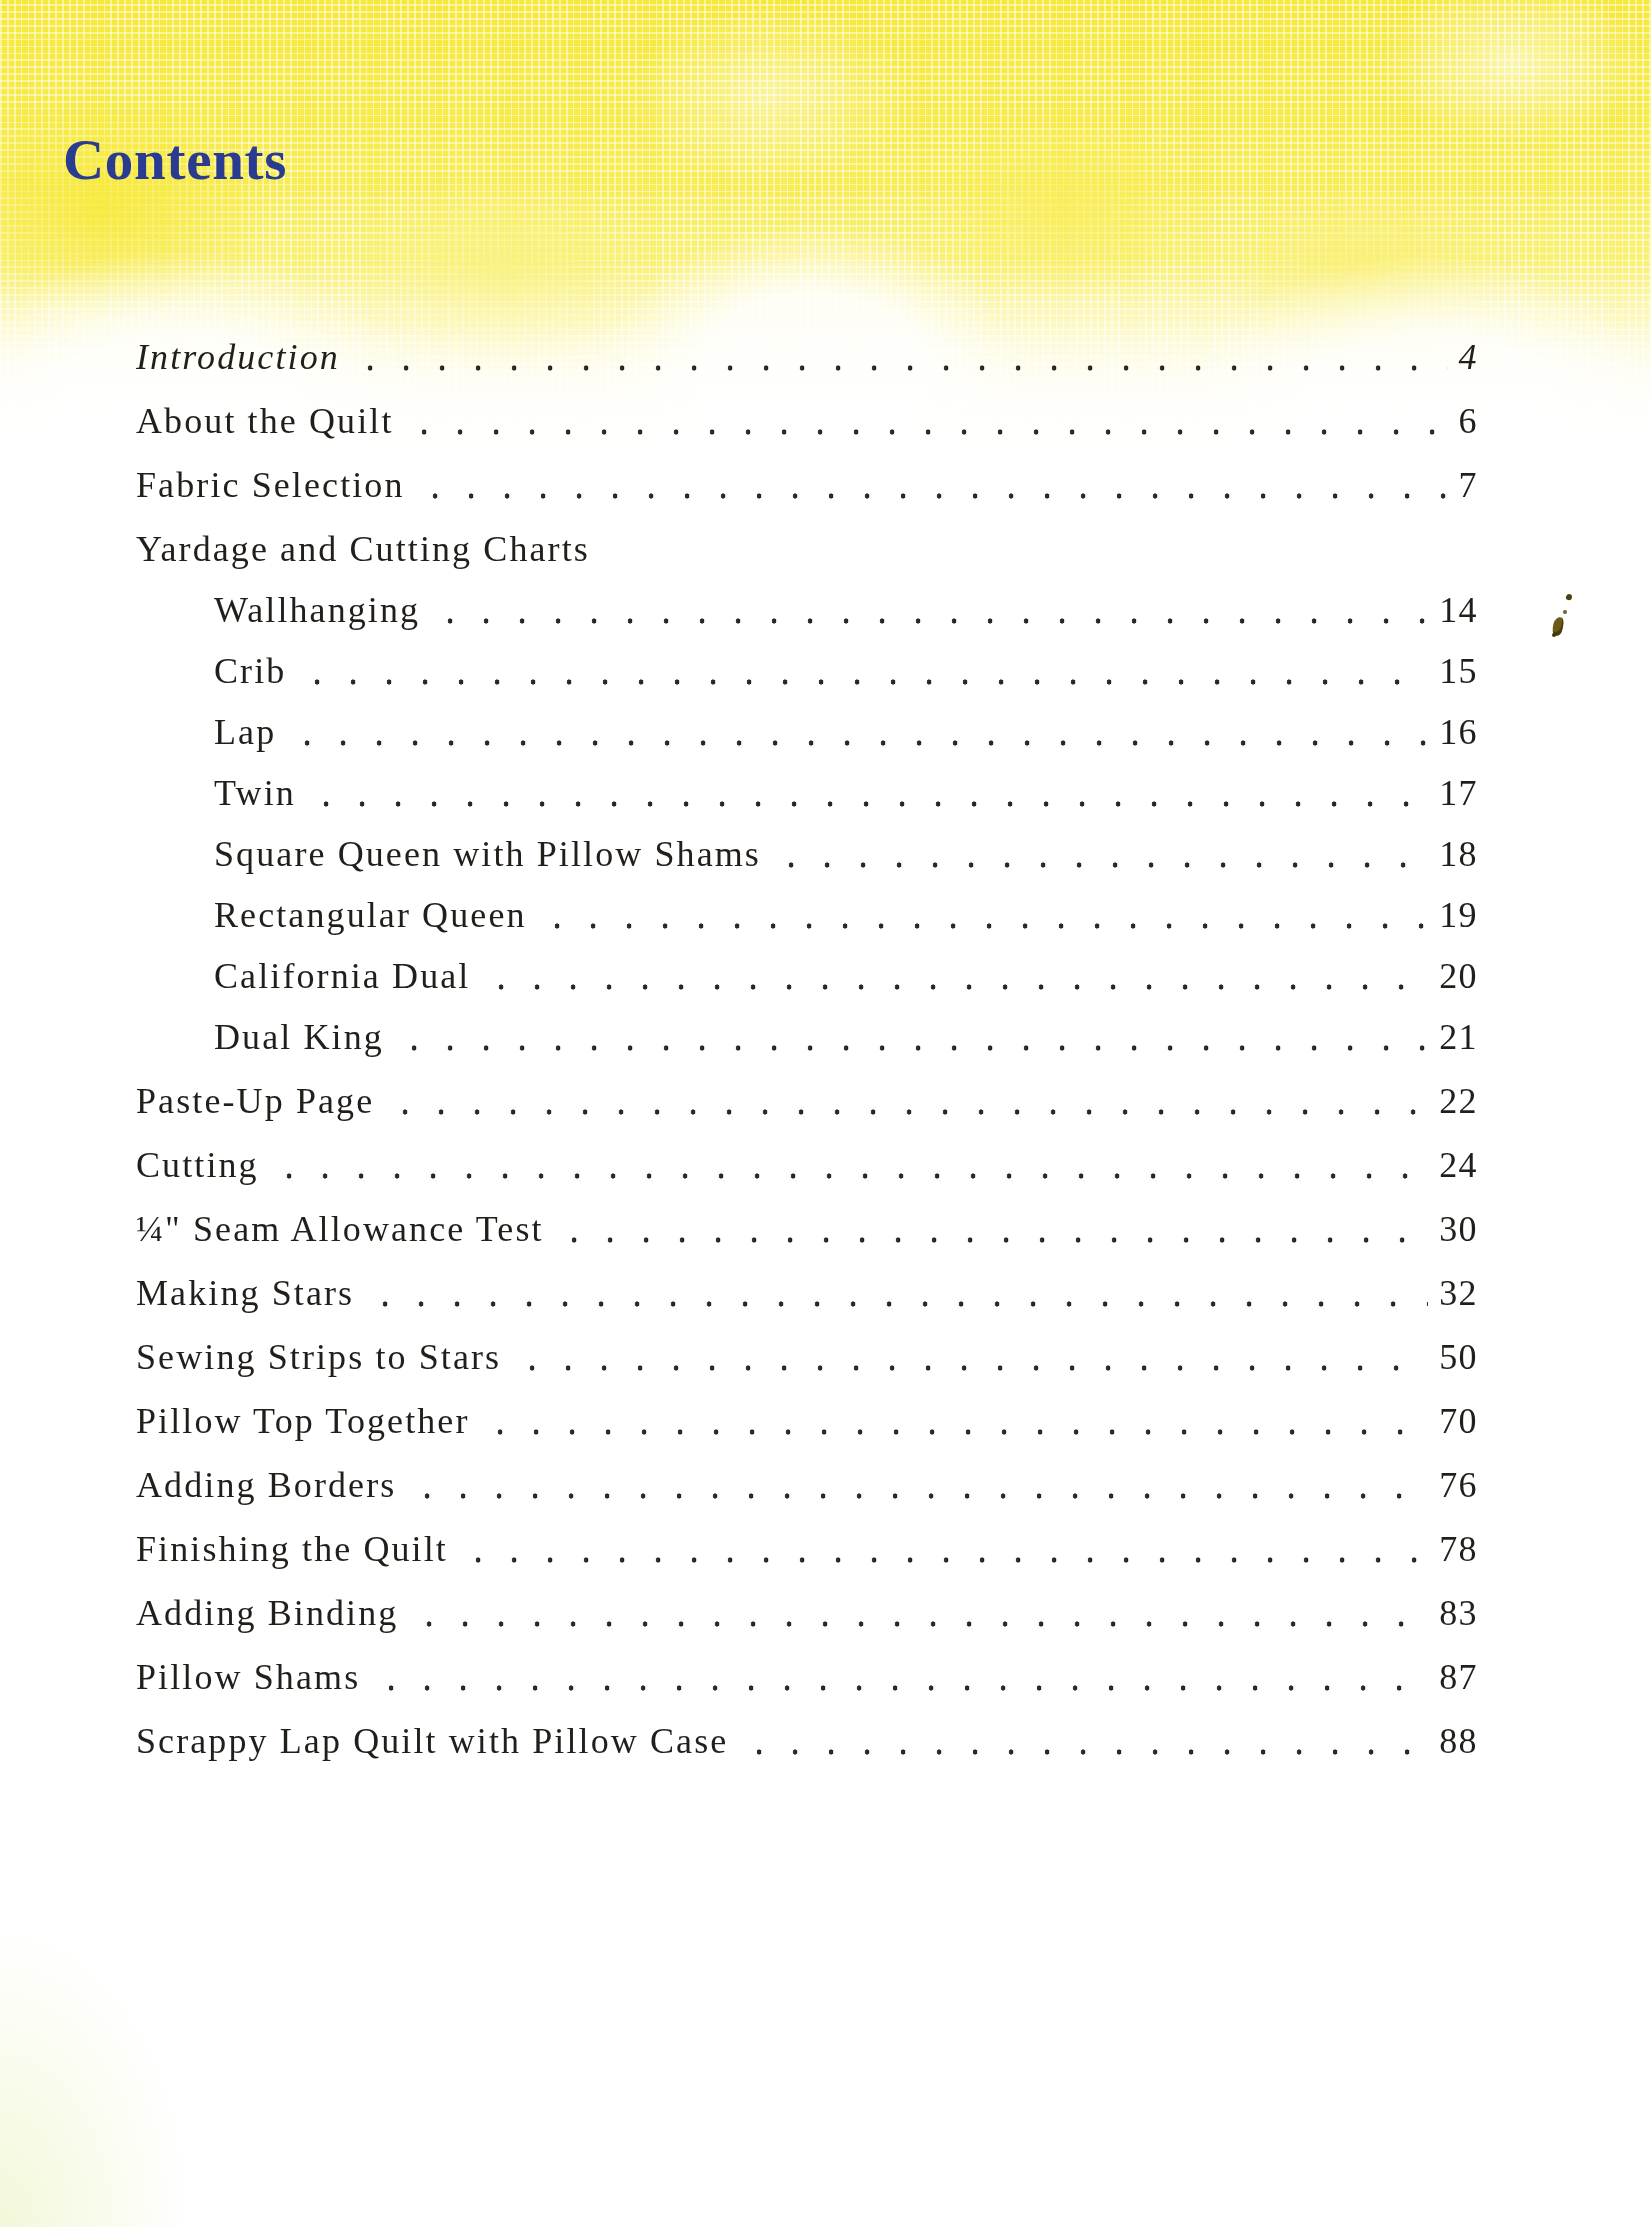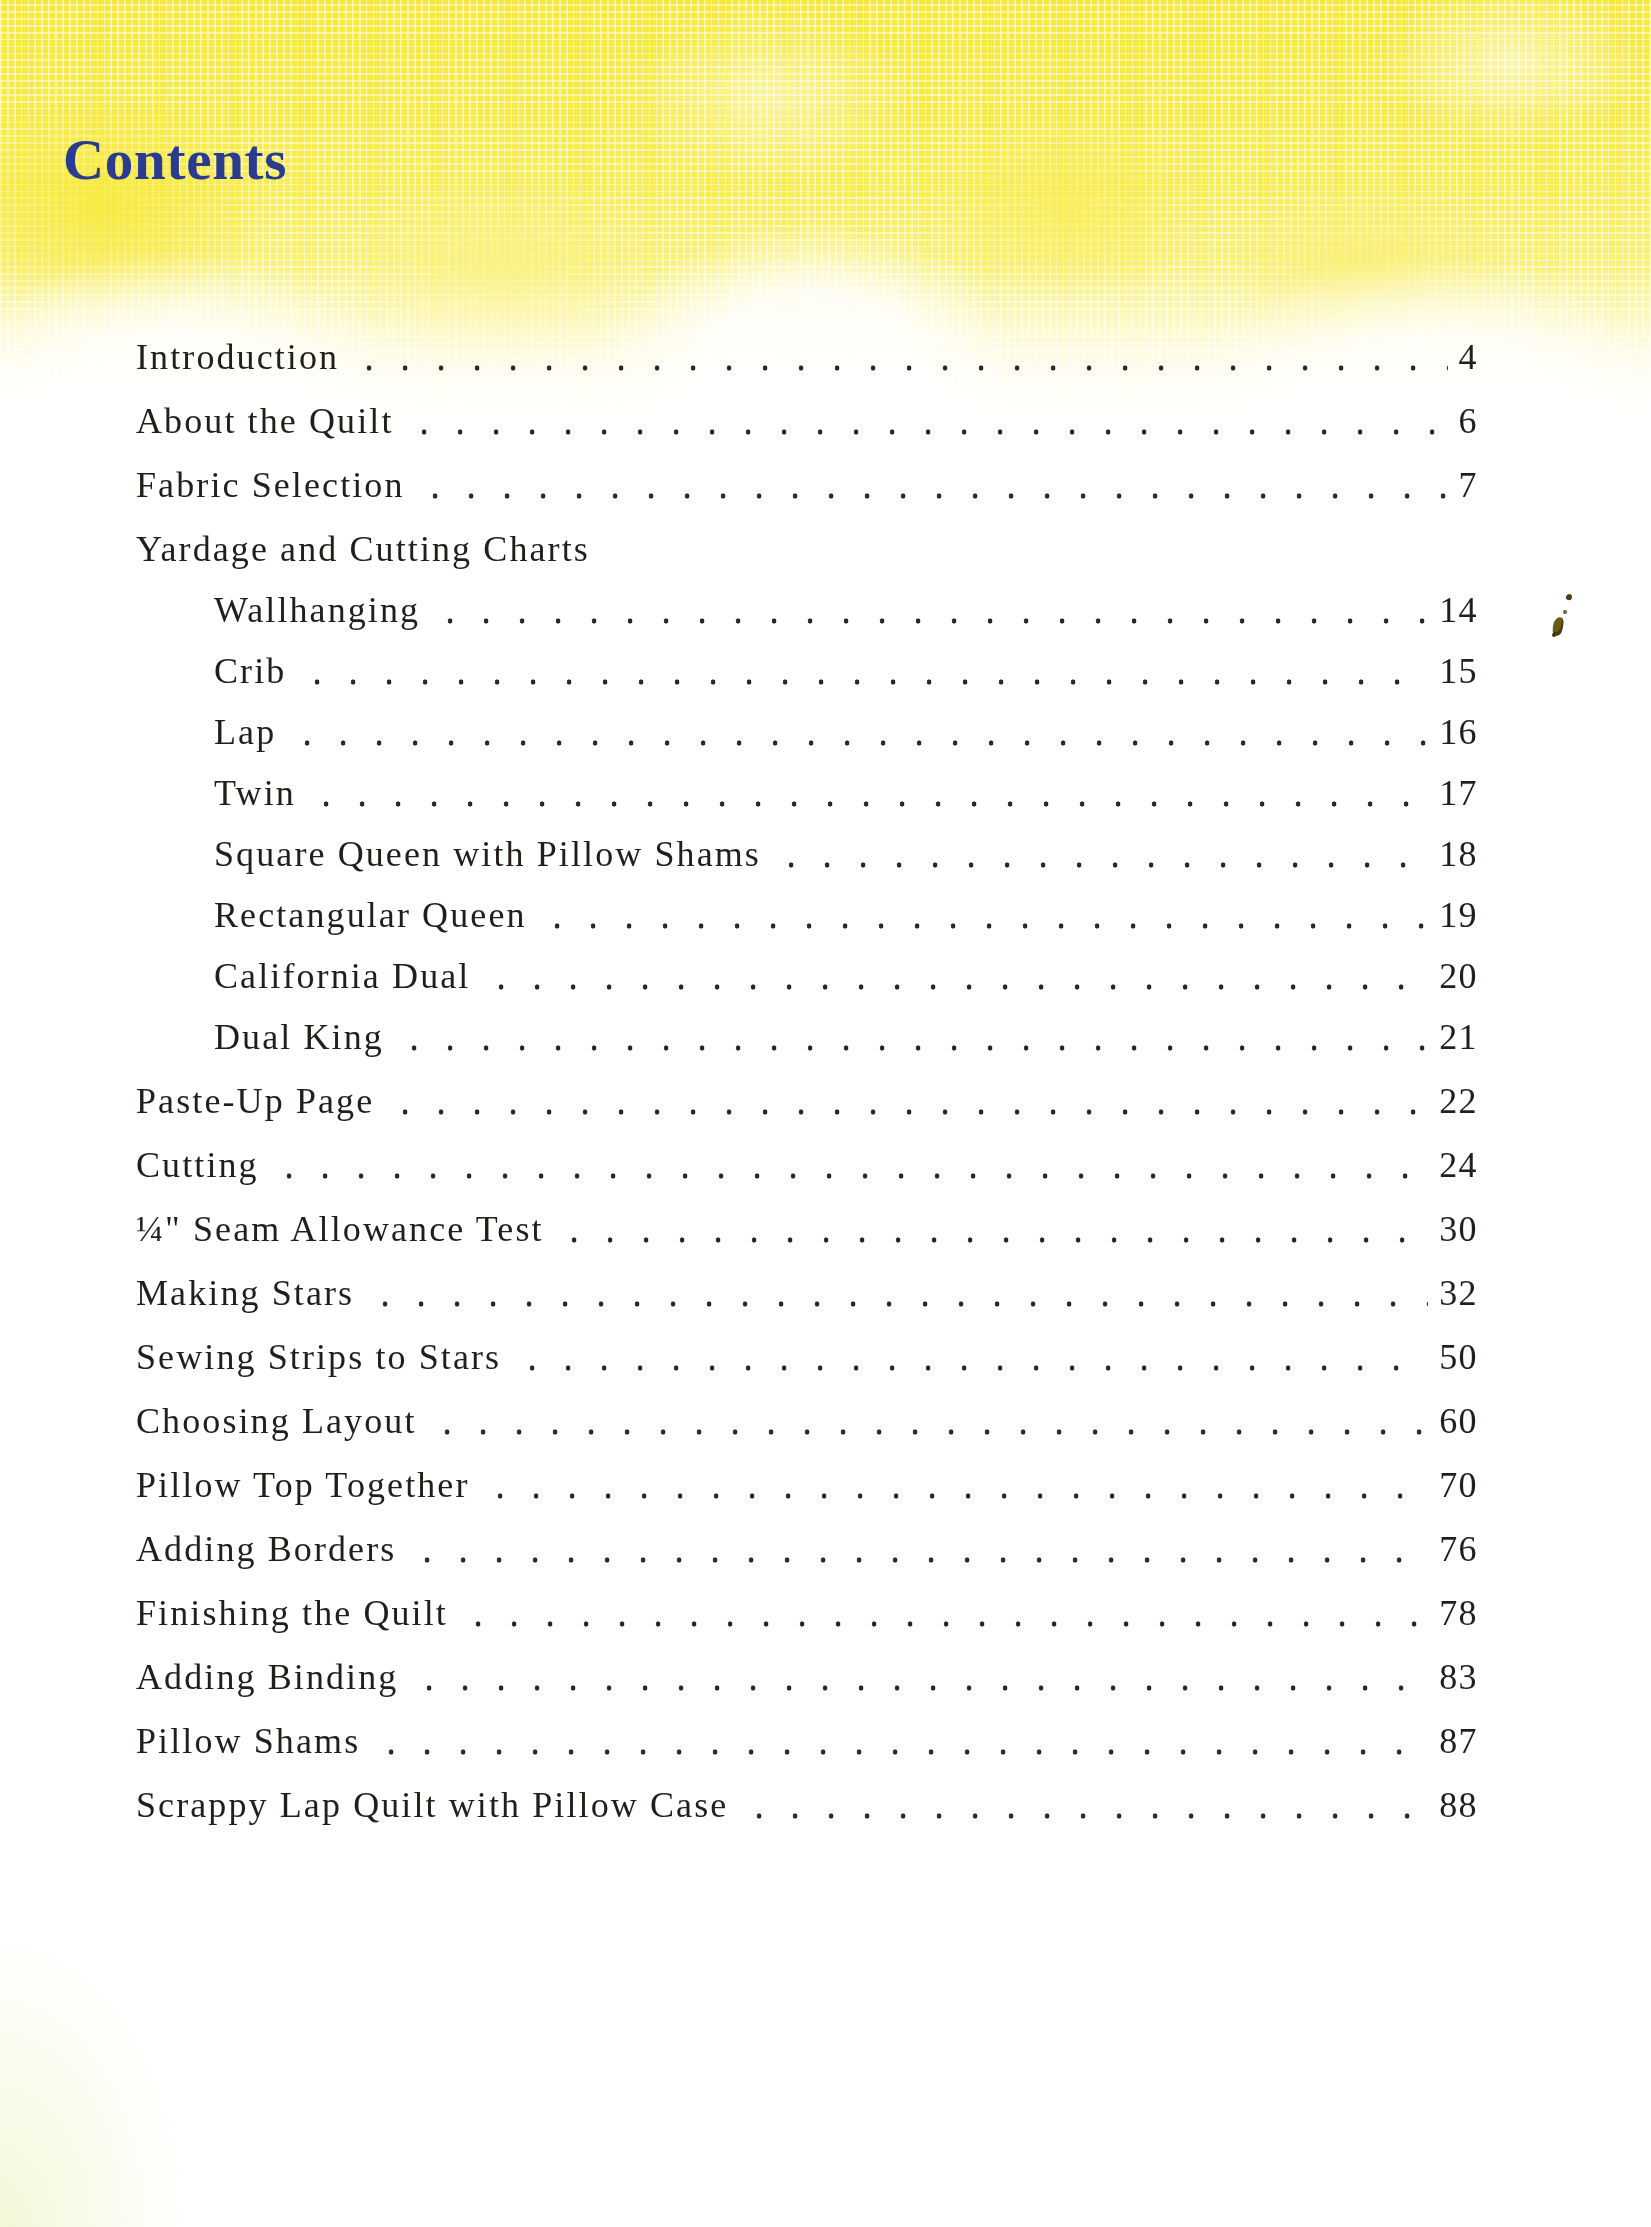--- a/index.html
+++ b/index.html
@@ -89,21 +89,21 @@
   .row {
     display: flex;
     align-items: baseline;
     height: 39px;
     line-height: 39px;
     font-size: 36px;
     letter-spacing: 2.1px;
     margin-top: 25px;
     white-space: nowrap;
   }
-  .row:first-child { margin-top: 0; }
+  .row:first-child { margin-top: 0; font-style: italic; }
   .row.sub { margin-top: 22px; padding-left: 78px; }
   .label { flex: 0 0 auto; }
   .leader {
     flex: 1 1 auto;
     align-self: stretch;
     margin: 0 11px 0 8.3px;
     background-image: radial-gradient(circle, var(--dot-color) 2.1px, rgba(0,0,0,0) 2.6px);
     background-size: 36px 5.5px;
     background-repeat: repeat-x;
     background-position: left 4.1px bottom 6.2px;
@@ -212,25 +212,20 @@
     <span class="label">Making Stars</span>
     <span class="leader"></span>
     <span class="pagenum">32</span>
   </div>
       <div class="row">
     <span class="label">Sewing Strips to Stars</span>
     <span class="leader"></span>
     <span class="pagenum">50</span>
   </div>
       <div class="row">
-    <span class="label">Choosing Layout</span>
-    <span class="leader"></span>
-    <span class="pagenum">60</span>
-  </div>
-      <div class="row">
     <span class="label">Pillow Top Together</span>
     <span class="leader"></span>
     <span class="pagenum">70</span>
   </div>
       <div class="row">
     <span class="label">Adding Borders</span>
     <span class="leader"></span>
     <span class="pagenum">76</span>
   </div>
       <div class="row">

